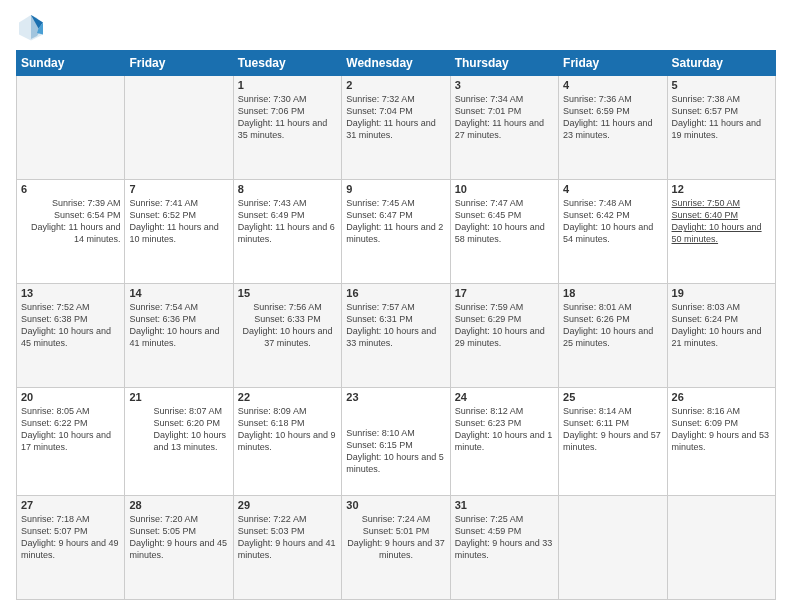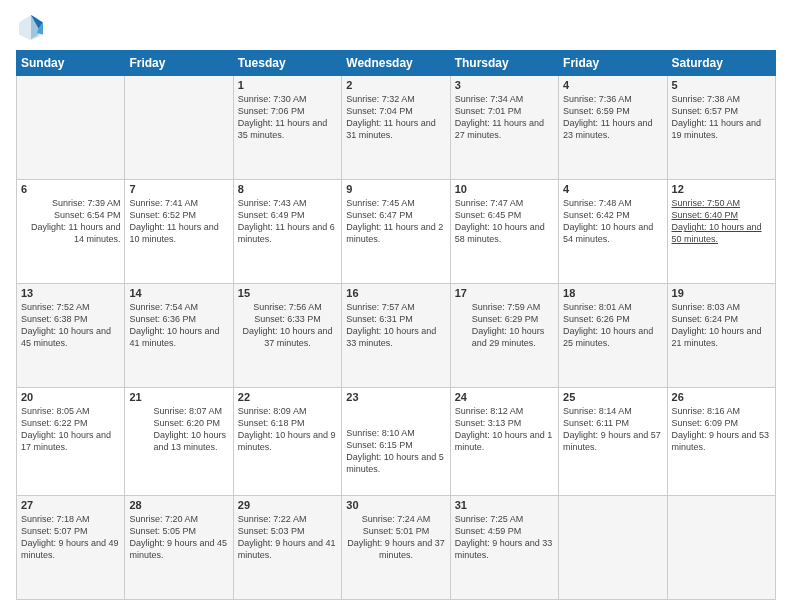--- a/index.html
+++ b/index.html
@@ -238,21 +238,21 @@
 Daylight: 10 hours and 37 minutes.</div>
           </td>
           <td>
             <span class="day-number">16</span>
             <div class="cell-text" style="white-space: pre-line;">Sunrise: 7:57 AM
 Sunset: 6:31 PM
 Daylight: 10 hours and 33 minutes.</div>
           </td>
           <td>
             <span class="day-number">17</span>
-            <div class="cell-text" style="white-space: pre-line; margin-left: 17px;">Sunrise: 7:59 AM
+            <div class="cell-text" style="white-space: pre-line;">Sunrise: 7:59 AM
 Sunset: 6:29 PM
 Daylight: 10 hours and 29 minutes.</div>
           </td>
           <td>
             <span class="day-number">18</span>
             <div class="cell-text" style="white-space: pre-line;">Sunrise: 8:01 AM
 Sunset: 6:26 PM
 Daylight: 10 hours and 25 minutes.</div>
           </td>
           <td>
@@ -283,21 +283,21 @@
           </td>
           <td>
             <span class="day-number">23</span>
             <div class="cell-text" style="white-space: pre-line; margin-top: 24px;">Sunrise: 8:10 AM
 Sunset: 6:15 PM
 Daylight: 10 hours and 5 minutes.</div>
           </td>
           <td>
             <span class="day-number">24</span>
             <div class="cell-text" style="white-space: pre-line;">Sunrise: 8:12 AM
-Sunset: 3:13 PM
+Sunset: 6:23 PM
 Daylight: 10 hours and 1 minute.</div>
           </td>
           <td>
             <span class="day-number">25</span>
             <div class="cell-text" style="white-space: pre-line;">Sunrise: 8:14 AM
 Sunset: 6:11 PM
 Daylight: 9 hours and 57 minutes.</div>
           </td>
           <td>
             <span class="day-number">26</span>

